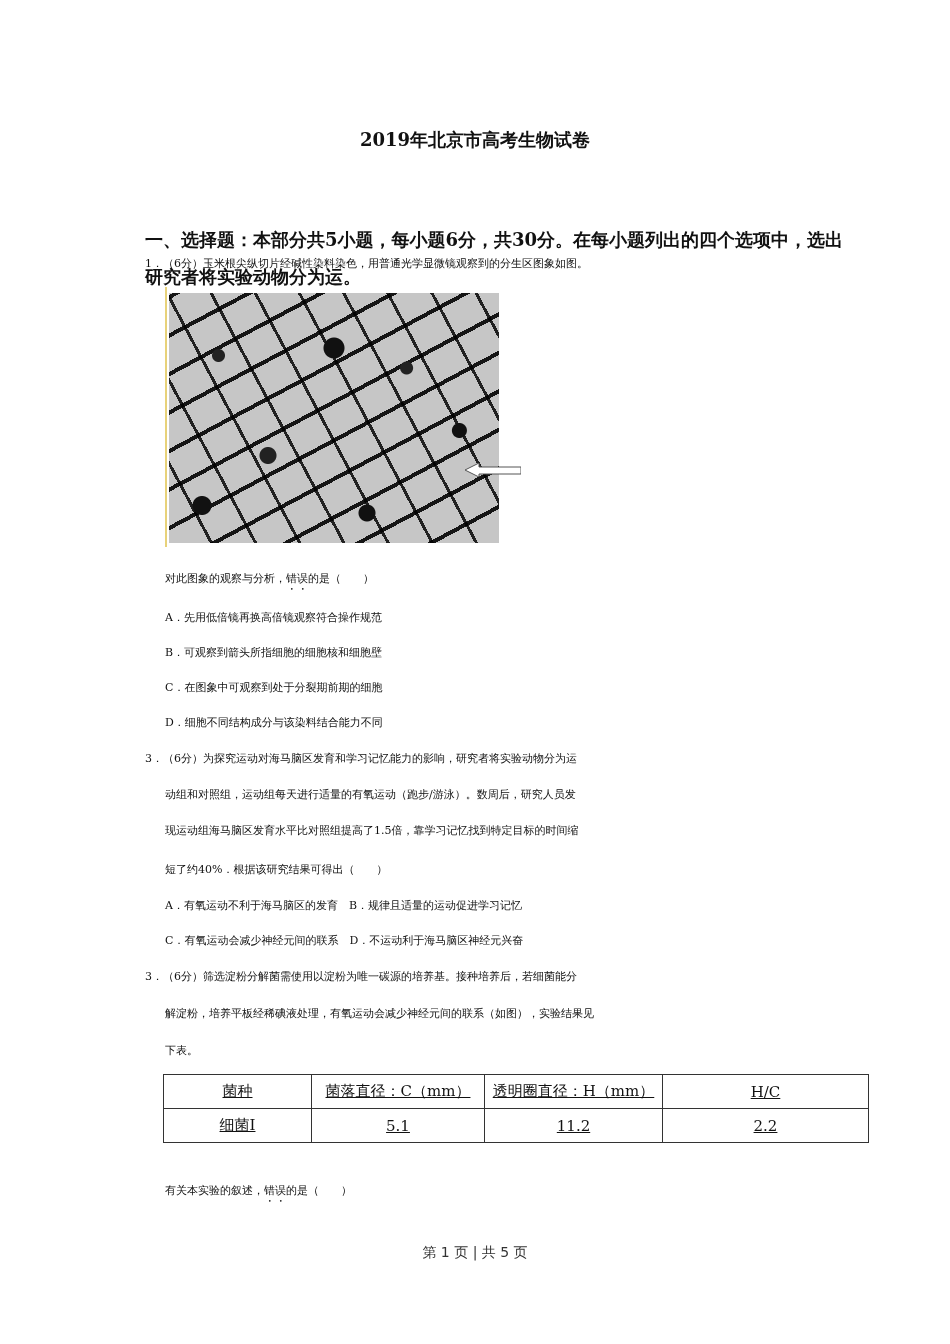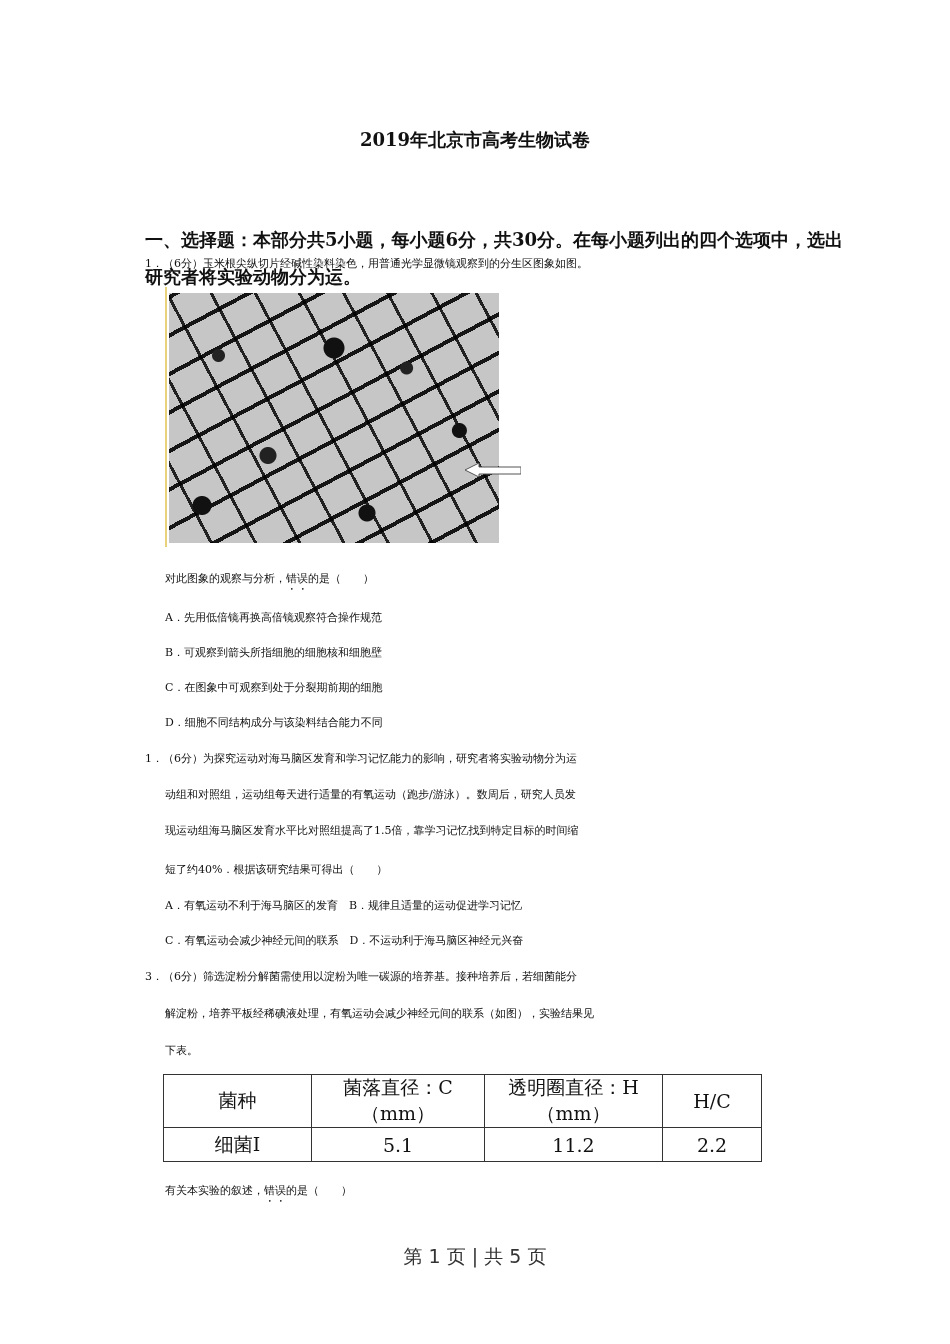--- a/index.html
+++ b/index.html
@@ -18,23 +18,23 @@
                   radial-gradient(circle at 50% 22%, #111 0 10px, transparent 11px),
                   radial-gradient(circle at 72% 30%, #222 0 6px, transparent 7px),
                   radial-gradient(circle at 88% 55%, #111 0 7px, transparent 8px),
                   radial-gradient(circle at 30% 65%, #222 0 8px, transparent 9px),
                   radial-gradient(circle at 10% 85%, #111 0 9px, transparent 10px),
                   radial-gradient(circle at 60% 88%, #111 0 8px, transparent 9px),
                   repeating-linear-gradient(-28deg, #f4f4f4 0 30px, #1a1a1a 30px 34px),
                   repeating-linear-gradient(62deg, #cfcfcf 0 36px, #222 36px 39px);
                 background-blend-mode: normal, normal, normal, normal, normal, normal, normal, multiply, normal; }
   .micro .arrow { position:absolute; left:300px; top:176px; width:56px; height:14px; }
-  table.res { position:absolute; left:163px; top:1074px; width:599px; border-collapse:collapse; font-size:19px; }
+  table.res { position:absolute; left:163px; top:1074px; width:706px; border-collapse:collapse; font-size:15px;text-decoration:underline; }
   table.res td { border:1.5px solid #333; text-align:center; height:33px; padding:0; }
-  .footer { left:0; width:950px; top:1244px; text-align:center; font-size:19px; font-family:"DejaVu Sans","Liberation Sans",sans-serif; color:#333; }
+  .footer { left:0; width:950px; top:1244px; text-align:center; font-size:14px; font-family:"DejaVu Sans","Liberation Sans",sans-serif; color:#333; }
 </style>
 </head>
 <body>
 
 <div class="abs title">2019年北京市高考生物试卷</div>
 
 <div class="abs sec" style="top:183px;">一、选择题：本部分共5小题，每小题6分，共30分。在每小题列出的四个选项中，选出</div>
 <div class="abs sec" style="top:220px;">研究者将实验动物分为运。</div>
 
 <div class="abs line" style="left:145px; top:256px;">1．（6分）玉米根尖纵切片经碱性染料染色，用普通光学显微镜观察到的分生区图象如图。</div>
@@ -48,21 +48,21 @@
 </div>
 
 <div class="abs line" style="left:165px; top:571px;">
   <span>对此图象的观察与分析，</span><span class="emph">错误</span><span>的是（　　）</span>
 </div>
 <div class="abs line" style="left:165px; top:610px;">A．先用低倍镜再换高倍镜观察符合操作规范</div>
 <div class="abs line" style="left:165px; top:645px;">B．可观察到箭头所指细胞的细胞核和细胞壁</div>
 <div class="abs line" style="left:165px; top:680px;">C．在图象中可观察到处于分裂期前期的细胞</div>
 <div class="abs line" style="left:165px; top:715px;">D．细胞不同结构成分与该染料结合能力不同</div>
 
-<div class="abs line" style="left:145px; top:751px;">1．（6分）为探究运动对海马脑区发育和学习记忆能力的影响，研究者将实验动物分为运</div>
+<div class="abs line" style="left:145px; top:751px;">3．（6分）为探究运动对海马脑区发育和学习记忆能力的影响，研究者将实验动物分为运</div>
 <div class="abs line" style="left:165px; top:787px;">动组和对照组，运动组每天进行适量的有氧运动（跑步/游泳）。数周后，研究人员发</div>
 <div class="abs line" style="left:165px; top:823px;">现运动组海马脑区发育水平比对照组提高了1.5倍，靠学习记忆找到特定目标的时间缩</div>
 <div class="abs line" style="left:165px; top:862px;">短了约40%．根据该研究结果可得出（　　）</div>
 <div class="abs line" style="left:165px; top:898px;">A．有氧运动不利于海马脑区的发育　B．规律且适量的运动促进学习记忆</div>
 <div class="abs line" style="left:165px; top:933px;">C．有氧运动会减少神经元间的联系　D．不运动利于海马脑区神经元兴奋</div>
 
 <div class="abs line" style="left:145px; top:969px;">3．（6分）筛选淀粉分解菌需使用以淀粉为唯一碳源的培养基。接种培养后，若细菌能分</div>
 <div class="abs line" style="left:165px; top:1006px;">解淀粉，培养平板经稀碘液处理，有氧运动会减少神经元间的联系（如图），实验结果见</div>
 <div class="abs line" style="left:165px; top:1043px;">下表。</div>
 

